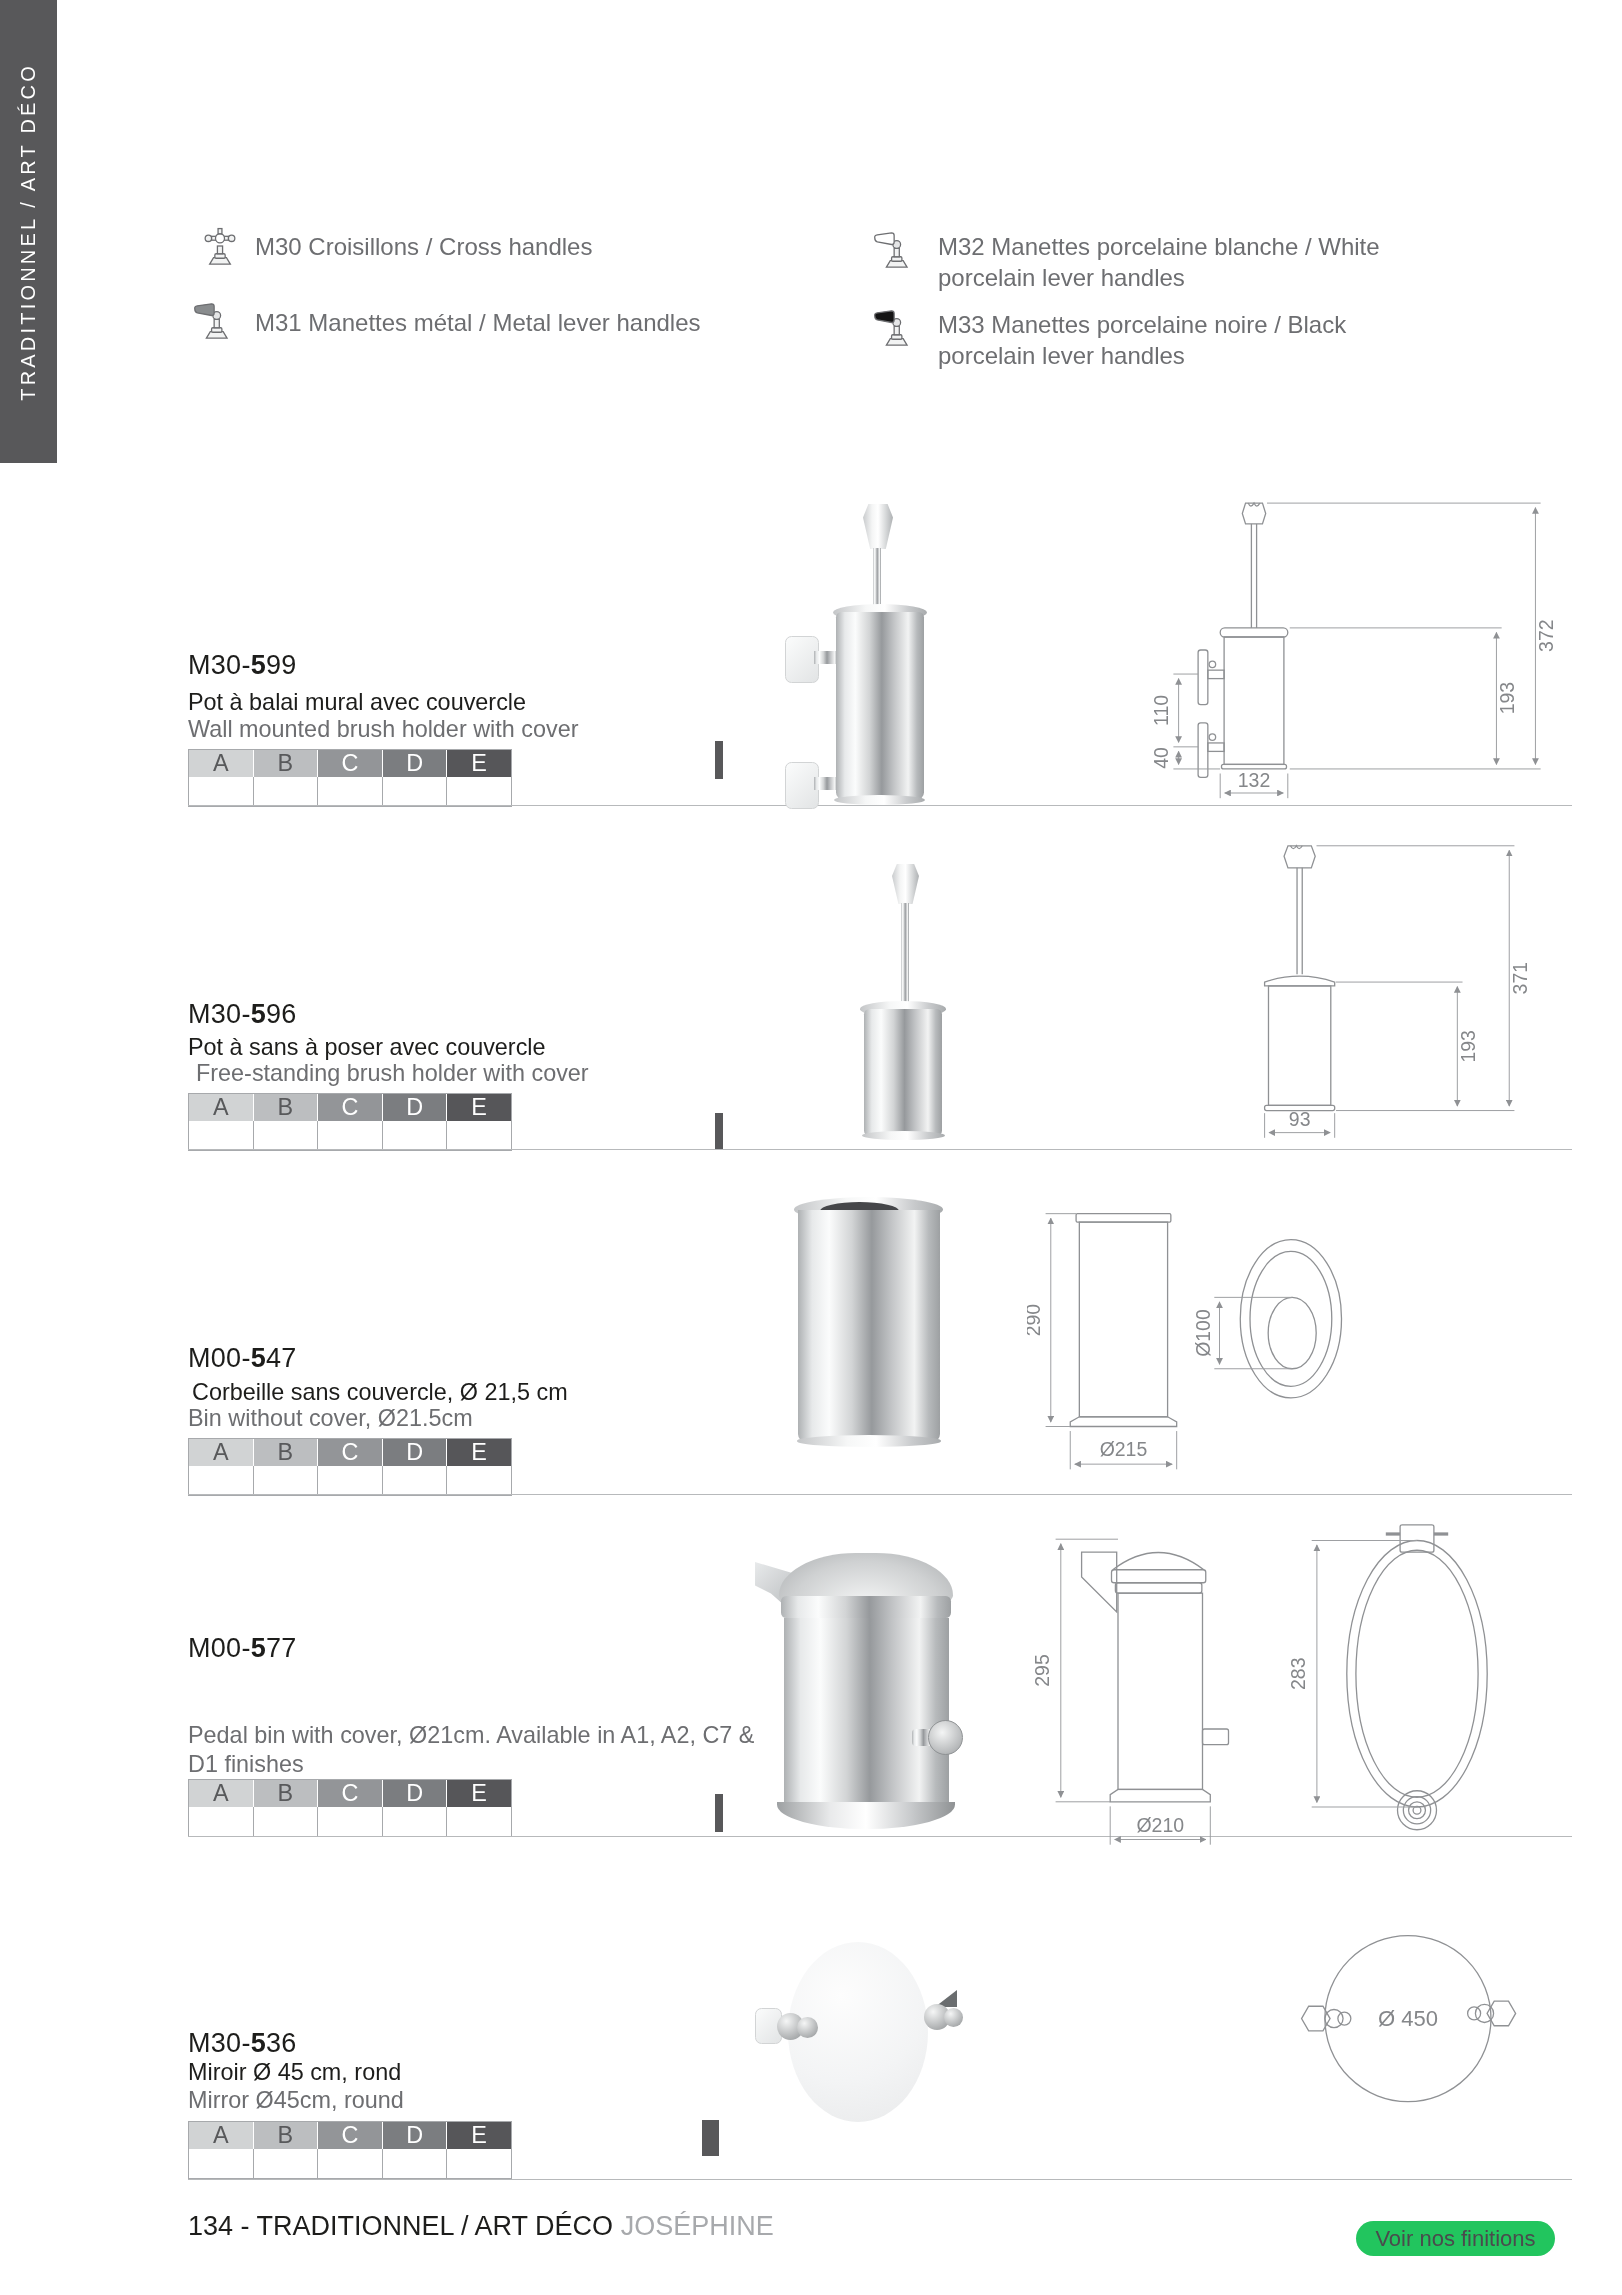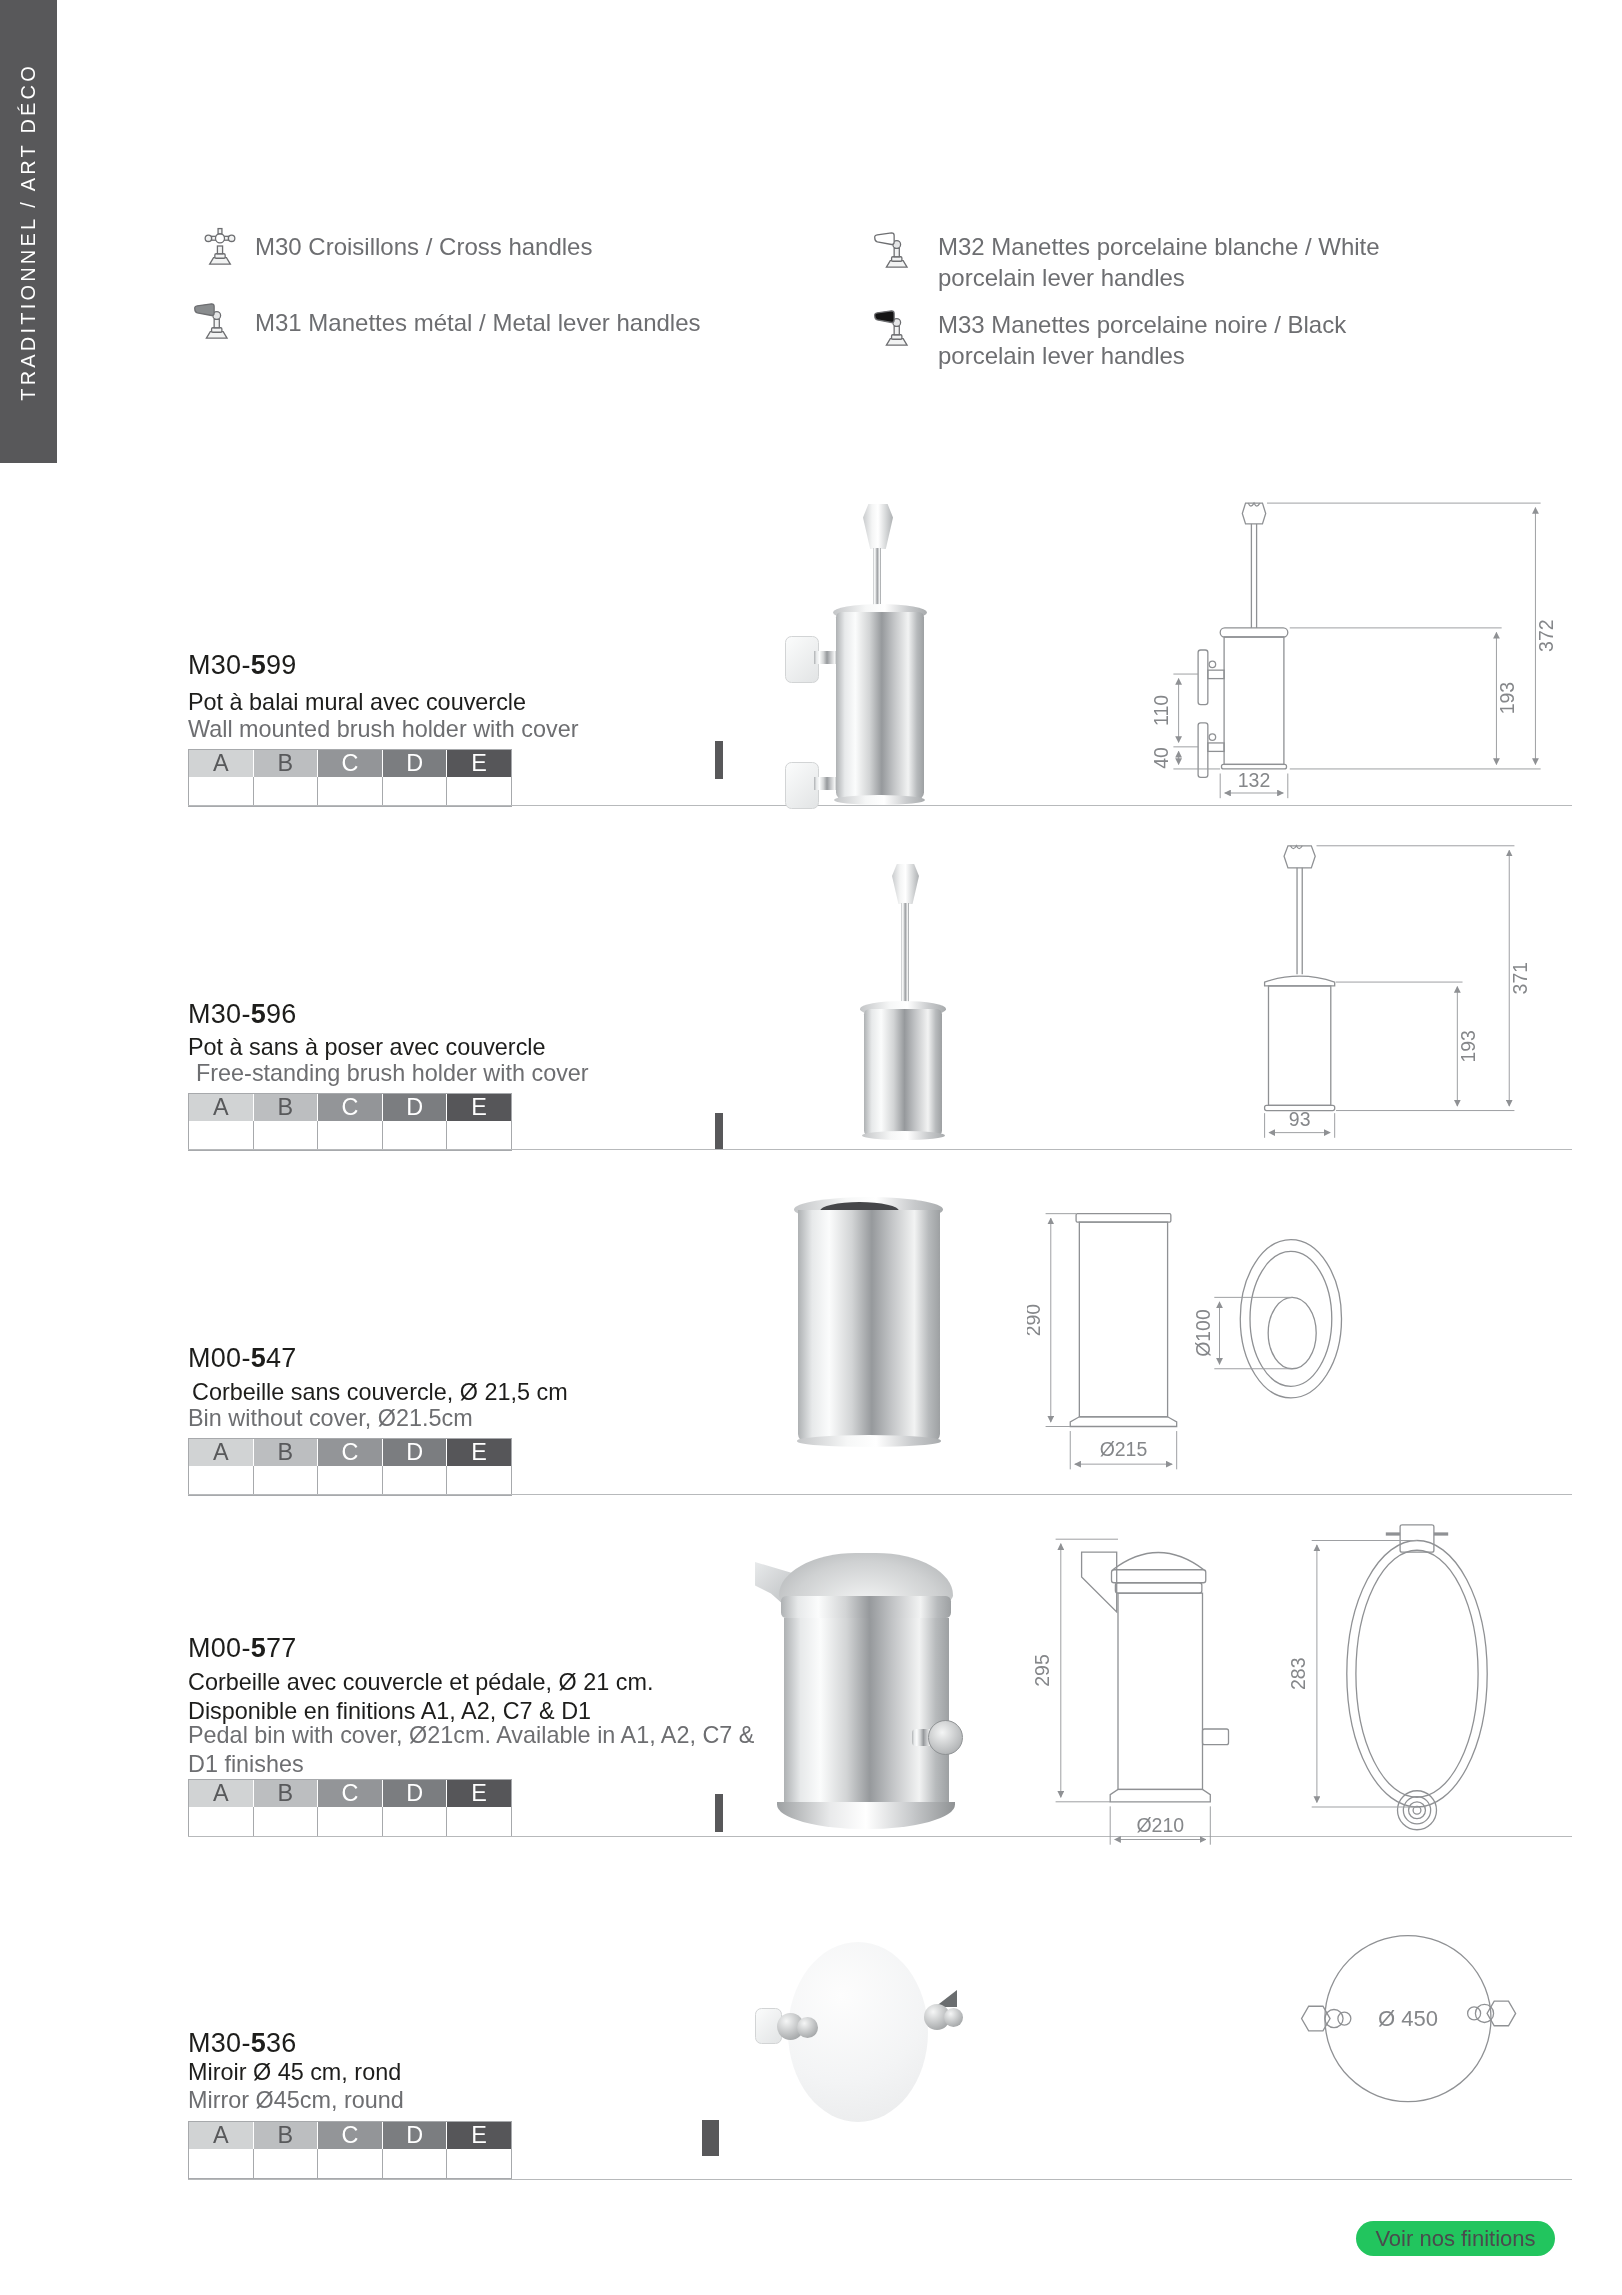--- a/index.html
+++ b/index.html
@@ -319,24 +319,20 @@
         <line x1="408" y1="277" x2="288" y2="277"></line>
       <line x1="296" y1="174" x2="296" y2="270" marker-start="url(#ar3)" marker-end="url(#ar3)"></line>
     </g>
     <text transform="translate(20,202) rotate(-90)" text-anchor="middle">290</text>
     <text x="148" y="412" text-anchor="middle">Ø215</text>
     <text transform="translate(281,222) rotate(-90)" text-anchor="middle">Ø100</text>
   </svg>
 
   <div class="abs code" style="left:188px;top:1633px">
     <span>M00-</span><b>5</b><span>77</span>
-  </div>
-  <div class="abs fr" style="left:188px;top:1668px">
-    <div>Corbeille avec couvercle et pédale, Ø 21 cm.</div>
-    <div>Disponible en finitions A1, A2, C7 &amp; D1</div>
   </div>
   <div class="abs en" style="left:188px;top:1721px">
     <div>Pedal bin with cover, Ø21cm. Available in A1, A2, C7 &amp;</div>
     <div>D1 finishes</div>
   </div>
   <div class="abs ftable" style="left:188px;top:1779px">
     <div class="fthead">
       <div class="fth col-a">A</div>
       <div class="fth col-b">B</div>
       <div class="fth col-c">C</div>
@@ -448,16 +444,20 @@
       <polygon points="22,172 33,153 55,153 66,172 55,191 33,191"></polygon>
       <circle cx="72" cy="172" r="14"></circle>
         <circle cx="88" cy="172" r="10"></circle>
       <polygon points="308,164 319,145 341,145 352,164 341,183 319,183"></polygon>
       <circle cx="304" cy="164" r="14"></circle>
         <circle cx="288" cy="164" r="10"></circle>
     </g>
     <text x="186" y="184" text-anchor="middle" style="font-size:34px">Ø 450</text>
   </svg>
 
+  <div class="abs footer-label" style="left:188px;top:2211px">
+    <span class="footer-dark">134 - TRADITIONNEL / ART DÉCO</span>
+    <span class="footer-light">JOSÉPHINE</span>
+  </div>
   <button class="abs pill">Voir nos finitions</button>
 
 </div>
 
 
 </body></html>

